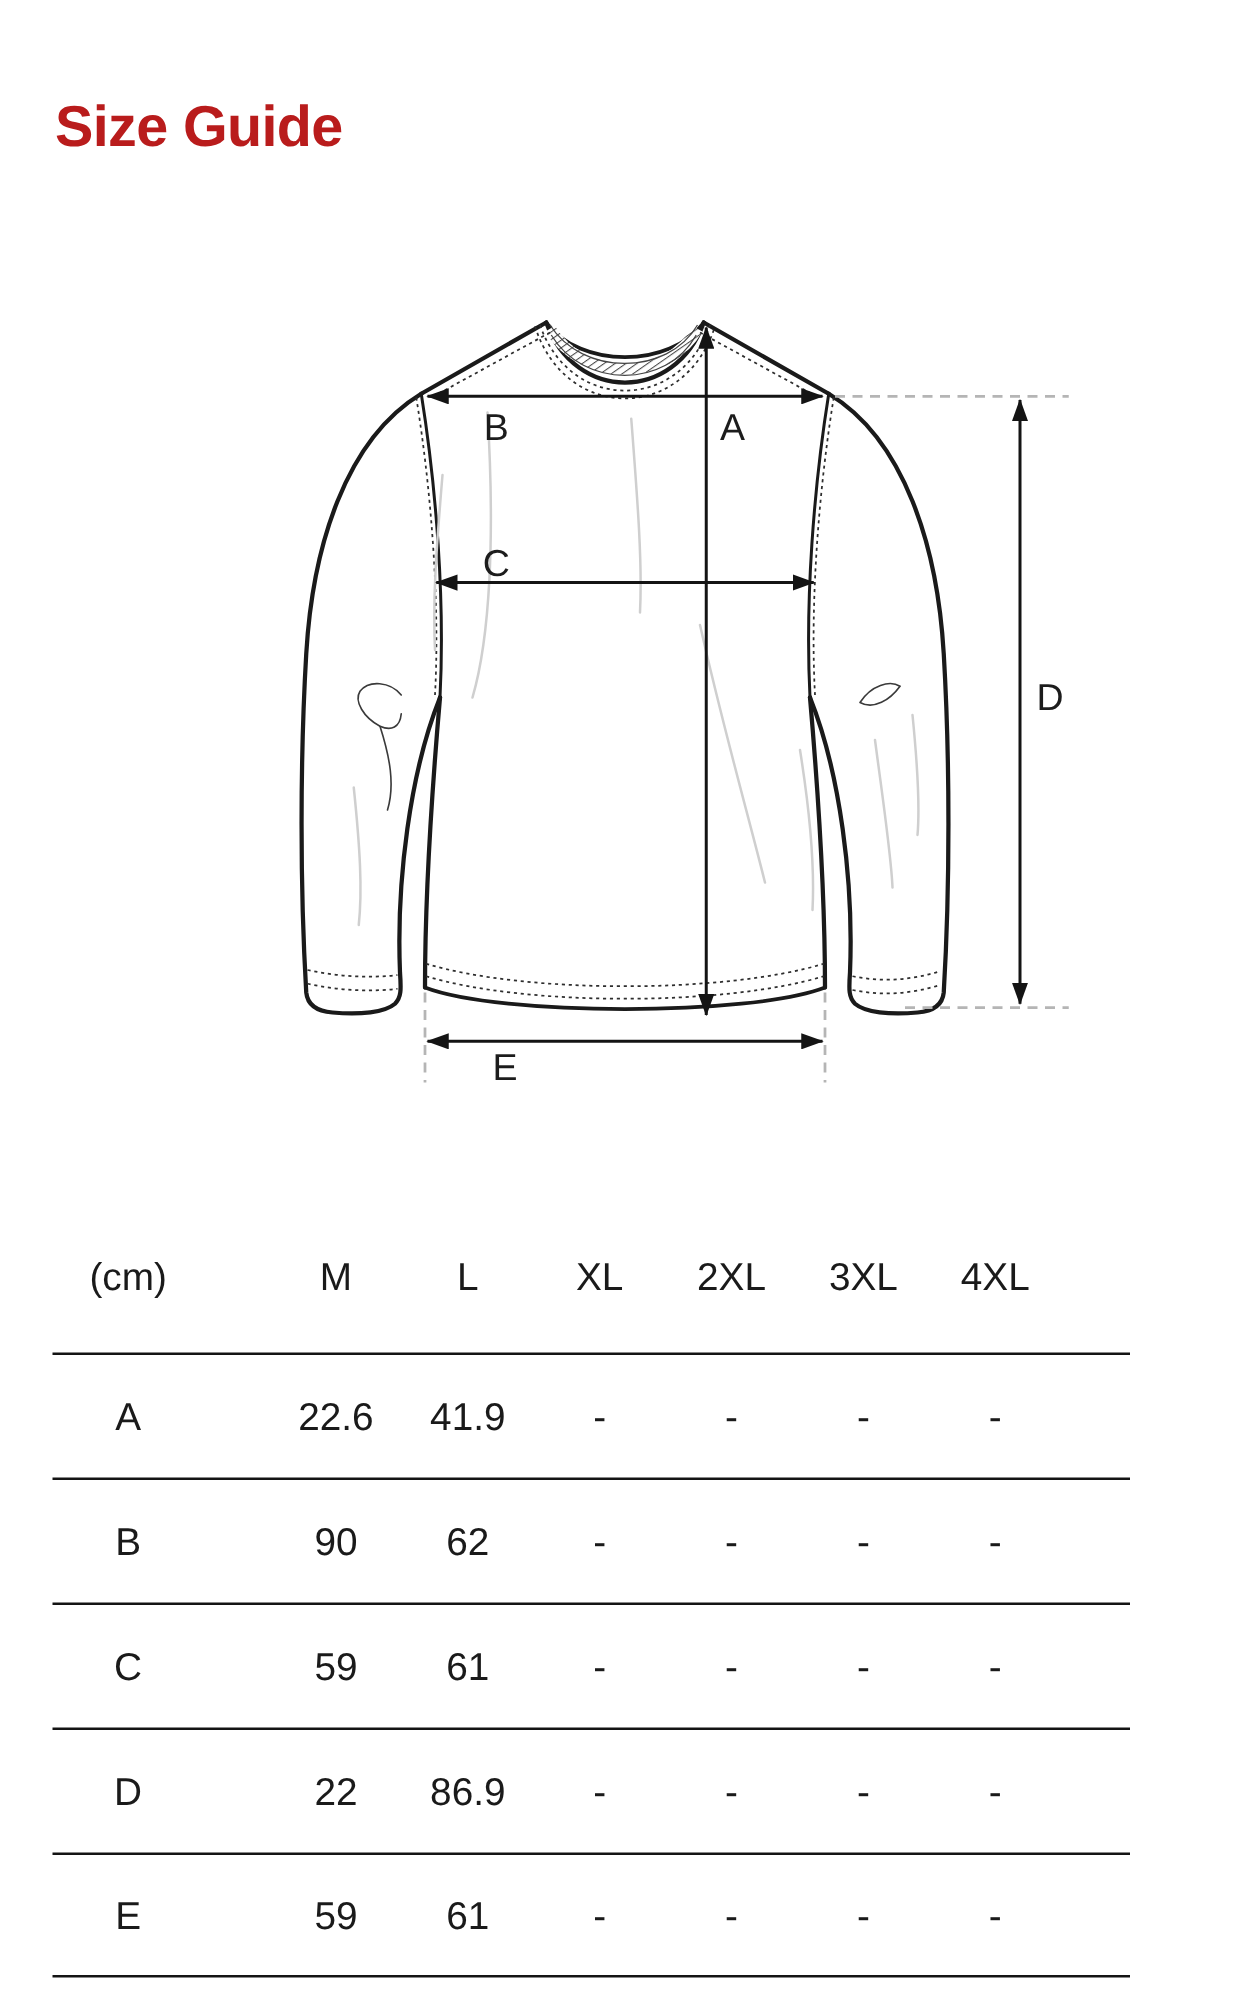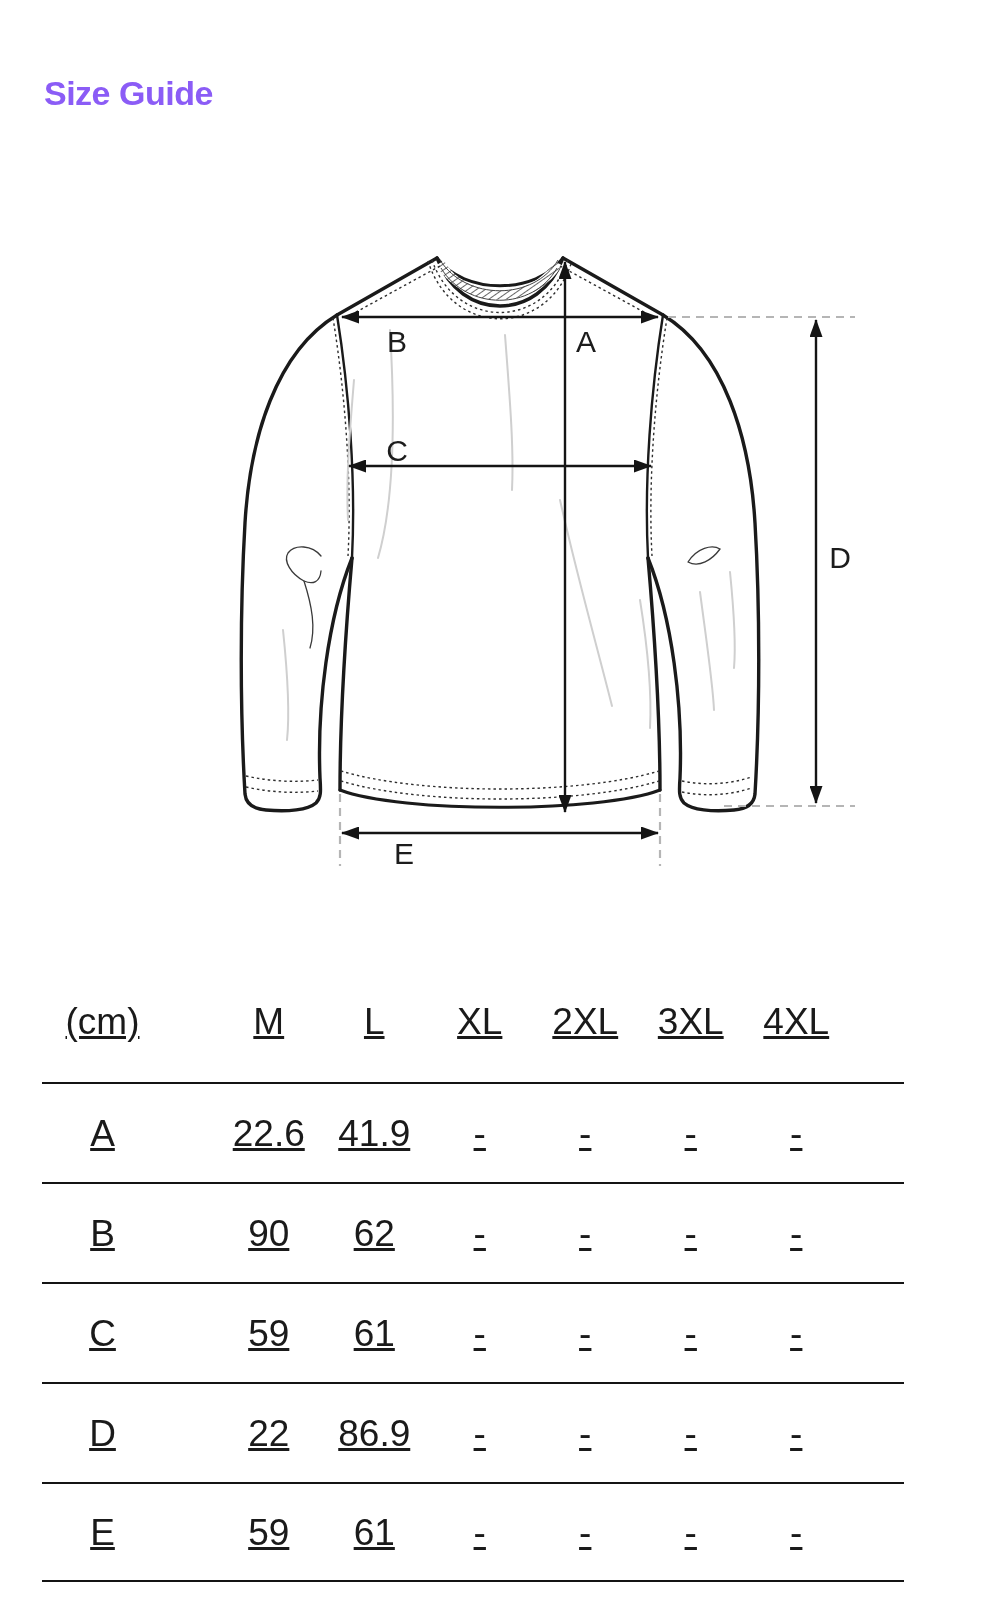--- a/index.html
+++ b/index.html
@@ -2,37 +2,37 @@
 <html><head>
 <meta charset="utf-8">
 <style>
   html,body{margin:0;padding:0;}
   body{
     width:1000px;height:1605px;position:relative;background:#ffffff;
     font-family:"Liberation Sans", sans-serif;color:#111;overflow:hidden;
   }
   h1.page-title{
     position:absolute;left:44px;top:74px;margin:0;
-    font-size:34px;font-weight:700;letter-spacing:-0.5px;color:#8b5cf6;
+    font-size:46px;font-weight:700;letter-spacing:-0.5px;color:#b91c1c;
   }
   figure.diagram{position:absolute;left:0;top:0;width:1000px;height:940px;margin:0;}
   figure.diagram svg{display:block;width:1000px;height:940px;}
 
   .size-table{position:absolute;left:42px;top:960px;width:862px;}
   .trow{
     display:grid;
     grid-template-columns:121px 53px repeat(6,105.5px) 1fr;
     align-items:center;height:100px;box-sizing:border-box;
     border-top:2px solid #141414;
   }
   .trow.header{height:122px;border-top:none;}
   .trow.last{border-bottom:2px solid #141414;}
   .cell{
-    text-align:center;font-size:37px;line-height:1;color:#1a1a1a;
-    font-weight:400;white-space:nowrap;text-decoration:underline;
+    text-align:center;font-size:31px;line-height:1;color:#1a1a1a;
+    font-weight:400;white-space:nowrap;
   }
   .cell.spacer{font-size:0;}
   svg text{font-family:"Liberation Sans",sans-serif;font-size:30px;fill:#1c1c1c;font-weight:400;}
 </style>
 </head>
 <body>
 
 <main>
 
   <h1 class="page-title">Size Guide</h1>

